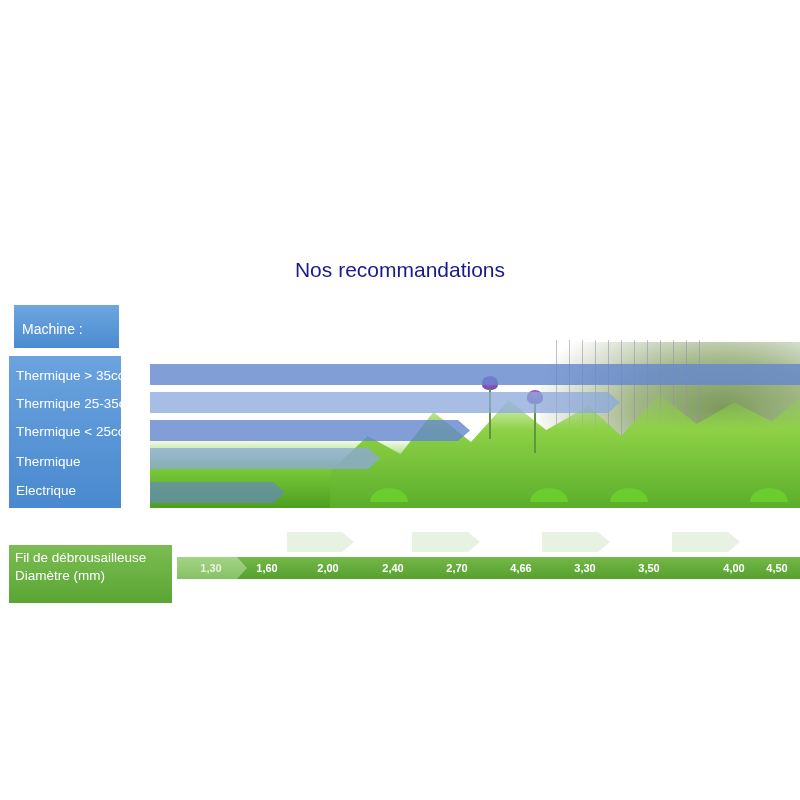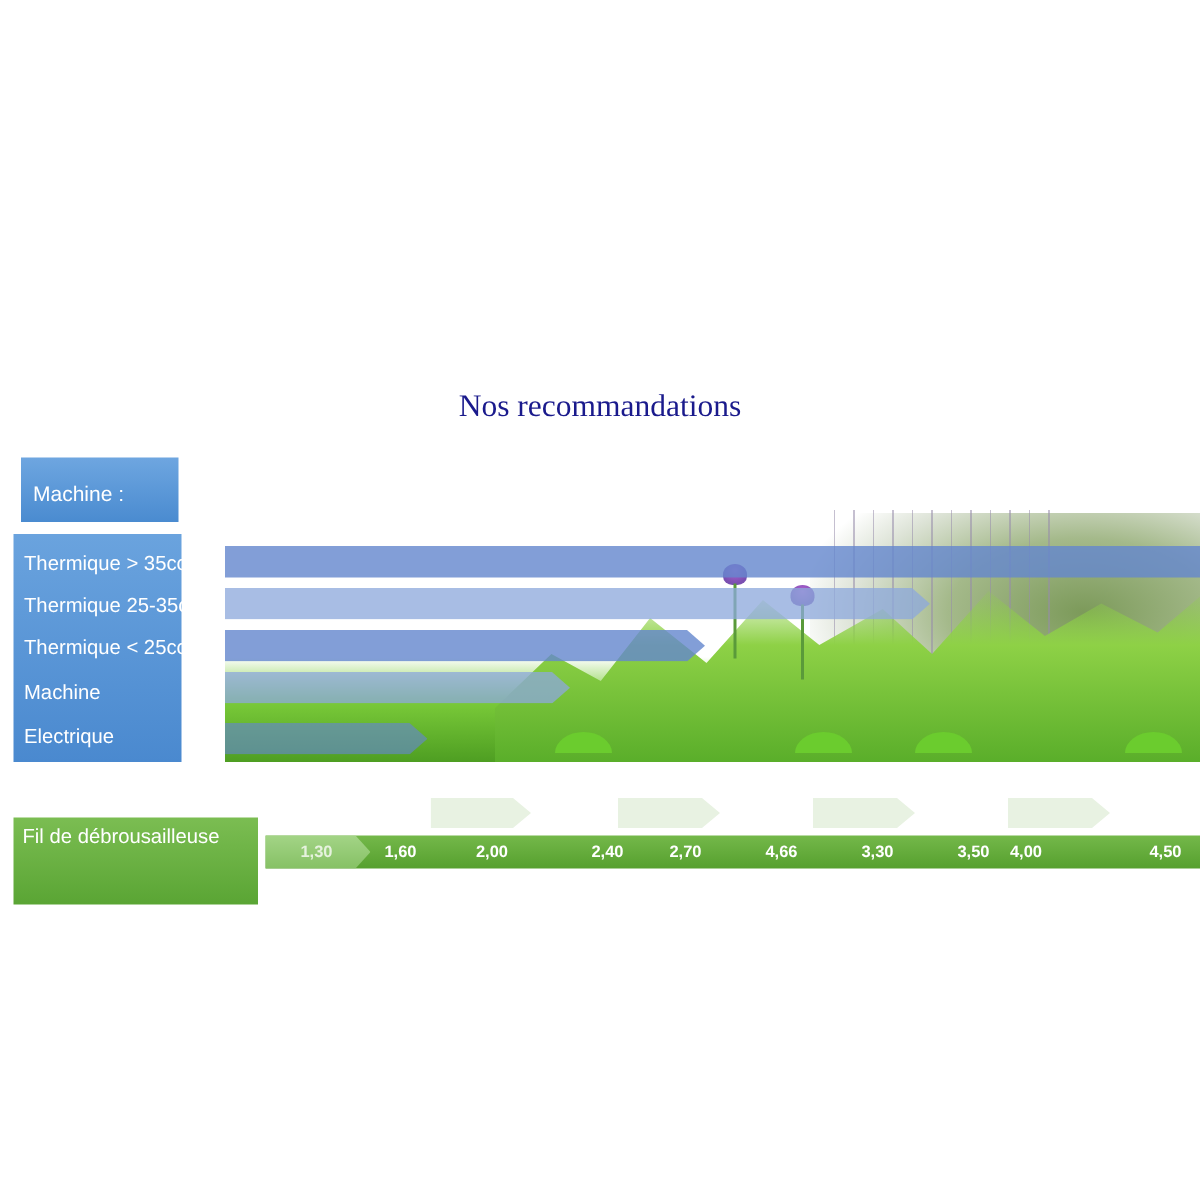--- a/index.html
+++ b/index.html
@@ -1,19 +1,19 @@
 <!DOCTYPE html>
 <html><head>
 <meta charset="utf-8">
 <style>
   html, body { margin:0; padding:0; }
   body { width:800px; height:800px; background:#ffffff; position:relative; overflow:hidden;
          font-family:"Liberation Sans", "DejaVu Sans", sans-serif; }
   .title { position:absolute; left:0; width:800px; top:258px; text-align:center;
-           font-size:21px; color:#1a1a8c;font-family:Liberation Serif, serif; }
+           font-size:21px; color:#1a1a8c; }
   .machine-box { position:absolute; left:14px; top:305px; width:105px; height:43px;
                  background:linear-gradient(180deg,#6ea6e0,#4a8bd0); color:#fff;
                  font-size:14px; box-sizing:border-box; padding:16px 0 18px 8px; }
   .label-panel { position:absolute; left:9px; top:356px; width:112px; height:152px;
                  background:linear-gradient(180deg,#6aa3de,#4a89cf); }
   .label-panel .lbl { position:absolute; left:7px; color:#fff; font-size:13.5px; white-space:nowrap; }
 
   .scene { position:absolute; left:150px; top:330px; width:650px; height:178px; overflow:hidden; }
   .hedge { position:absolute; right:0; top:12px; width:260px; height:166px;
            background:radial-gradient(ellipse at 70% 40%, #7c9a5a 0%, #a4b98a 35%, rgba(200,210,190,0.6) 60%, rgba(255,255,255,0) 75%); }
@@ -52,21 +52,21 @@
 <body>
 
 <div class="title">Nos recommandations</div>
 
 <div class="machine-box">Machine :</div>
 
 <div class="label-panel">
   <div class="lbl" style="top:12px">Thermique &gt; 35cc</div>
   <div class="lbl" style="top:40px">Thermique 25-35cc</div>
   <div class="lbl" style="top:68px">Thermique &lt; 25cc</div>
-  <div class="lbl" style="top:98px">Machine</div>
+  <div class="lbl" style="top:98px">Thermique</div>
   <div class="lbl" style="top:127px">Electrique</div>
 </div>
 
 <div class="scene">
   <div class="hedge"></div>
   <div class="stems"></div>
   <div class="grass g1"></div>
   <div class="grass g2"></div>
   <div class="leaf" style="left:220px"></div>
   <div class="leaf" style="left:380px"></div>
@@ -77,32 +77,33 @@
 </div>
 
 <div class="bar dark" style="left:150px; top:364px; width:650px"></div>
 <div class="bar light arrow" style="left:150px; top:392px; width:470px"></div>
 <div class="bar dark arrow" style="left:150px; top:420px; width:320px"></div>
 <div class="bar light arrow" style="left:150px; top:448px; width:230px"></div>
 <div class="bar dark arrow" style="left:150px; top:482px; width:135px; opacity:0.75"></div>
 
 <div class="fil-box">
   <div>Fil de débrousailleuse</div>
+  <div>Diamètre (mm)</div>
 </div>
 
 <div class="ghost" style="left:287px; width:67px"></div>
 <div class="ghost" style="left:412px; width:68px"></div>
 <div class="ghost" style="left:542px; width:68px"></div>
 <div class="ghost" style="left:672px; width:68px"></div>
 
 <div class="green-bar"></div>
 <div class="seg-first"></div>
 
 <div class="tick muted" style="left:211px">1,30</div>
 <div class="tick" style="left:267px">1,60</div>
 <div class="tick" style="left:328px">2,00</div>
-<div class="tick" style="left:405px">2,40</div>
+<div class="tick" style="left:393px">2,40</div>
 <div class="tick" style="left:457px">2,70</div>
 <div class="tick" style="left:521px">4,66</div>
 <div class="tick" style="left:585px">3,30</div>
 <div class="tick" style="left:649px">3,50</div>
-<div class="tick" style="left:684px">4,00</div>
+<div class="tick" style="left:734px">4,00</div>
 <div class="tick" style="left:777px">4,50</div>
 
 </body></html>

